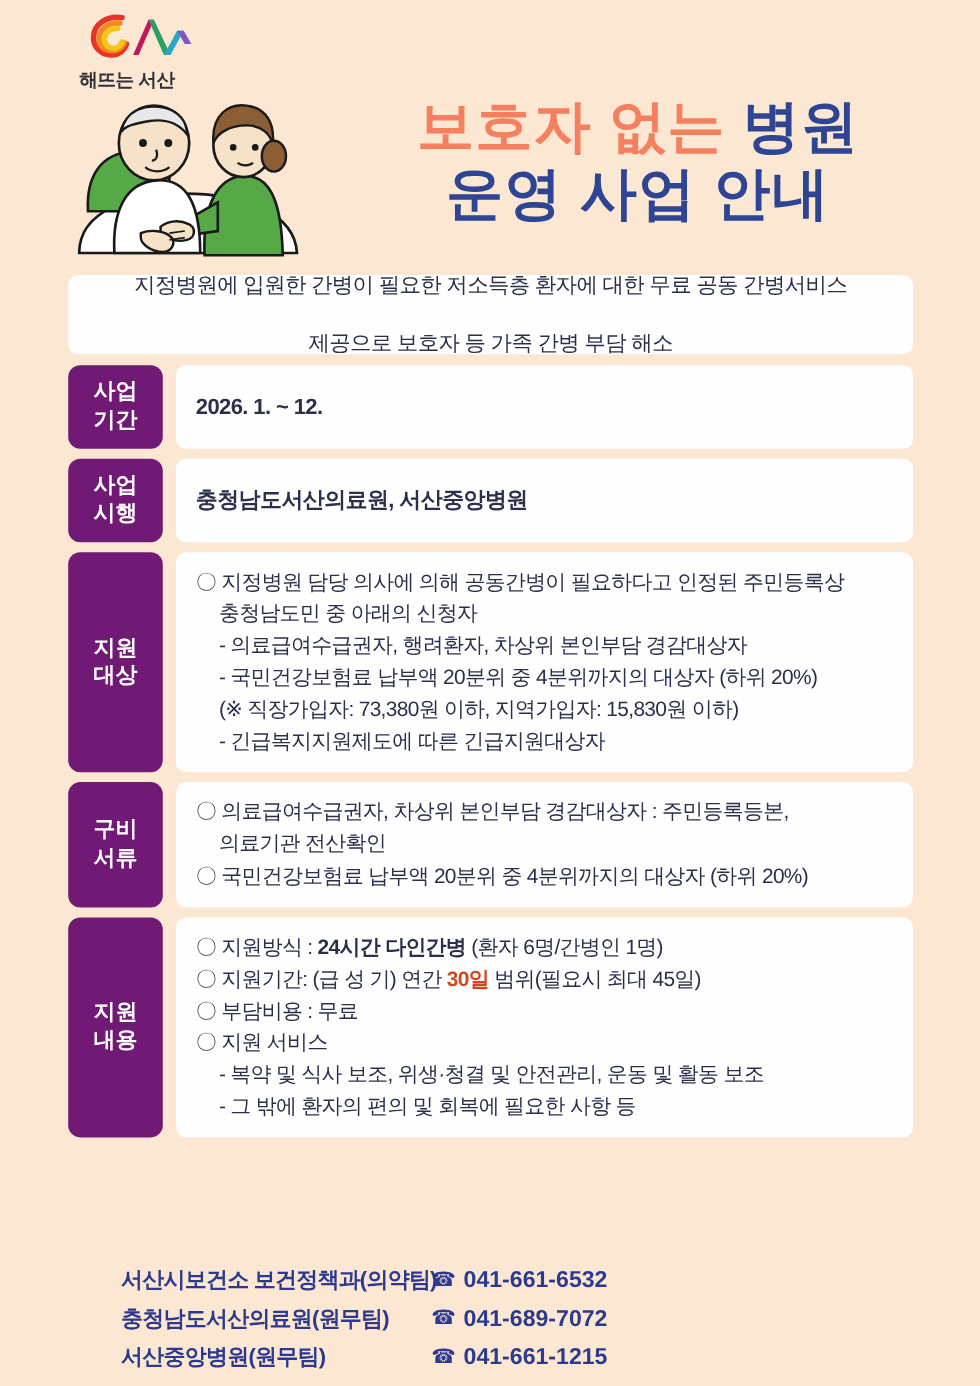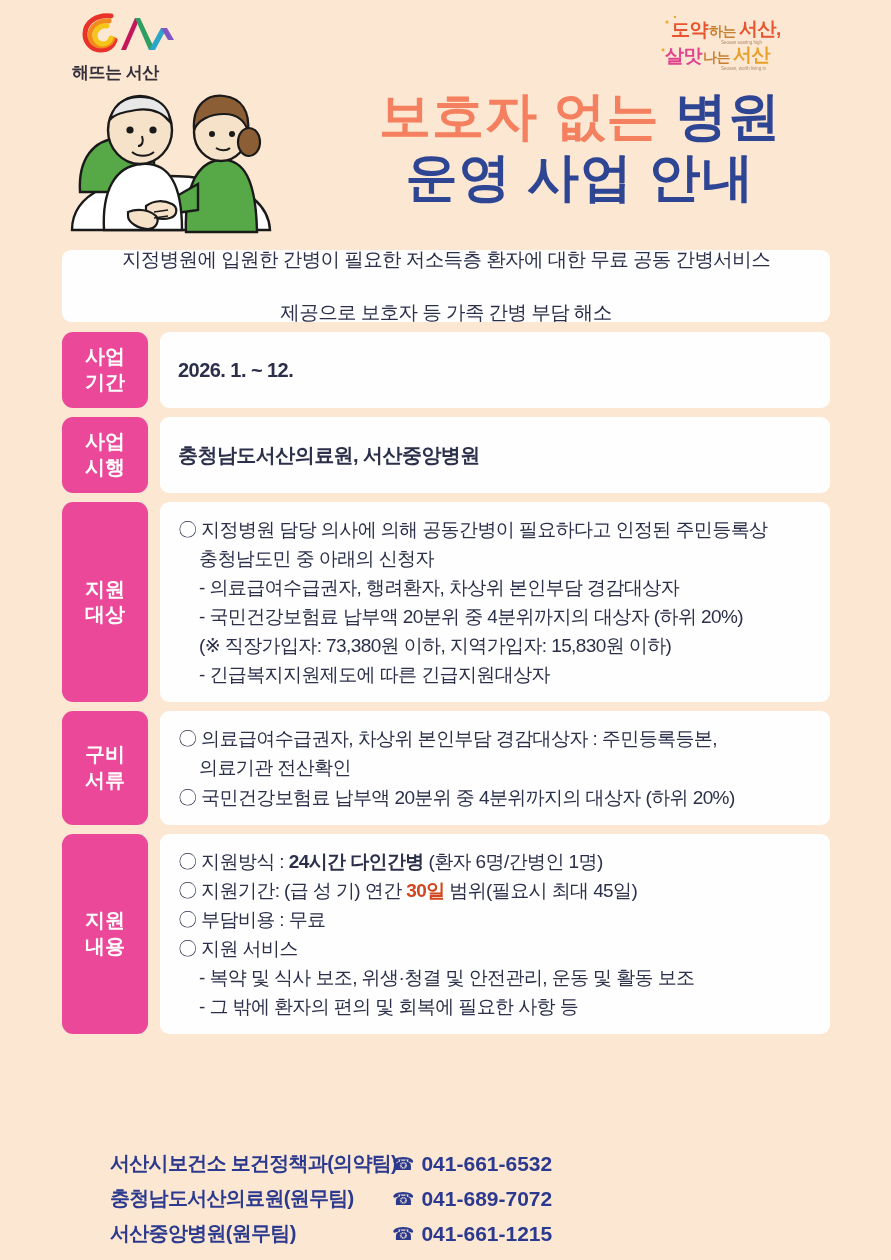--- a/index.html
+++ b/index.html
@@ -108,21 +108,21 @@
 
   .row {
     display: flex;
     align-items: stretch;
     margin-bottom: 9px;
   }
 
   .row-label {
     width: 86px;
     flex: 0 0 86px;
-    background: #ec4899;
+    background: #701a75;
     border-radius: 11px;
     color: #ffffff;
     font-size: 20px;
     font-weight: bold;
     letter-spacing: 0px;
     display: flex;
     flex-direction: column;
     align-items: center;
     justify-content: center;
     line-height: 1.28;
@@ -214,37 +214,20 @@
           <path d="M30 16 C23 15 18 20 18 26 C18 31 22 34 26 34 C30 34 33 31 34 28" fill="none" stroke="#F5C518" stroke-width="5" stroke-linecap="round"></path>
           <path d="M44 40 L58 8 L63 8 L49 40 Z" fill="#C2185B"></path>
           <path d="M58 8 L63 8 L78 40 L72 40 Z" fill="#2E9E63"></path>
           <path d="M72 40 L78 40 L90 18 L84 18 Z" fill="#2BA6C9"></path>
           <path d="M84 18 L90 18 L97 30 L91 30 Z" fill="#7E57C2"></path>
         </g>
       </svg>
       <div class="logo-text">해뜨는 서산</div>
     </div>
 
-    <div class="slogan-block">
-      <svg class="slogan-svg" viewBox="0 0 168 62">
-        <text x="10" y="24" font-family="Liberation Sans, sans-serif" font-size="19" font-weight="bold" fill="#E8542F" letter-spacing="-0.5">도약</text>
-        <text x="48" y="24" font-family="Liberation Sans, sans-serif" font-size="14" font-weight="bold" fill="#C88030" letter-spacing="-0.5">하는</text>
-        <text x="78" y="23" font-family="Liberation Sans, sans-serif" font-size="19" font-weight="bold" fill="#E8542F" letter-spacing="-0.5">서산,</text>
-        <text x="60" y="32" font-family="Liberation Sans, sans-serif" font-size="4.5" fill="#B08A6A">Seosan soaring high</text>
-        <text x="4" y="50" font-family="Liberation Sans, sans-serif" font-size="19" font-weight="bold" fill="#E0448E" letter-spacing="-0.5">살맛</text>
-        <text x="42" y="50" font-family="Liberation Sans, sans-serif" font-size="14" font-weight="bold" fill="#C88030" letter-spacing="-0.5">나는</text>
-        <text x="72" y="49" font-family="Liberation Sans, sans-serif" font-size="19" font-weight="bold" fill="#E8A02A" letter-spacing="-0.5">서산</text>
-        <text x="60" y="58" font-family="Liberation Sans, sans-serif" font-size="4.5" fill="#B08A6A">Seosan, worth living in</text>
-        <g fill="#F0A830">
-          <circle cx="6" cy="10" r="1.6"></circle>
-          <circle cx="14" cy="5" r="1.2"></circle>
-          <circle cx="2" cy="38" r="1.4"></circle>
-        </g>
-      </svg>
-    </div>
 
     <div class="illustration">
       <svg class="illu-svg" viewBox="0 0 235 158">
 
         <path d="M14 150 C14 112 60 96 110 96 C165 96 210 114 212 150 Z" fill="#FFFFFF" stroke="#1a1a1a" stroke-width="2.4"></path>
 
         <path d="M22 112 C20 78 36 60 60 58 L96 58 L96 112 Z" fill="#57A846" stroke="#1a1a1a" stroke-width="2.4"></path>
 
         <path d="M128 152 C126 106 140 82 162 80 C186 78 198 100 199 152 Z" fill="#57A846" stroke="#1a1a1a" stroke-width="2.4"></path>
 

